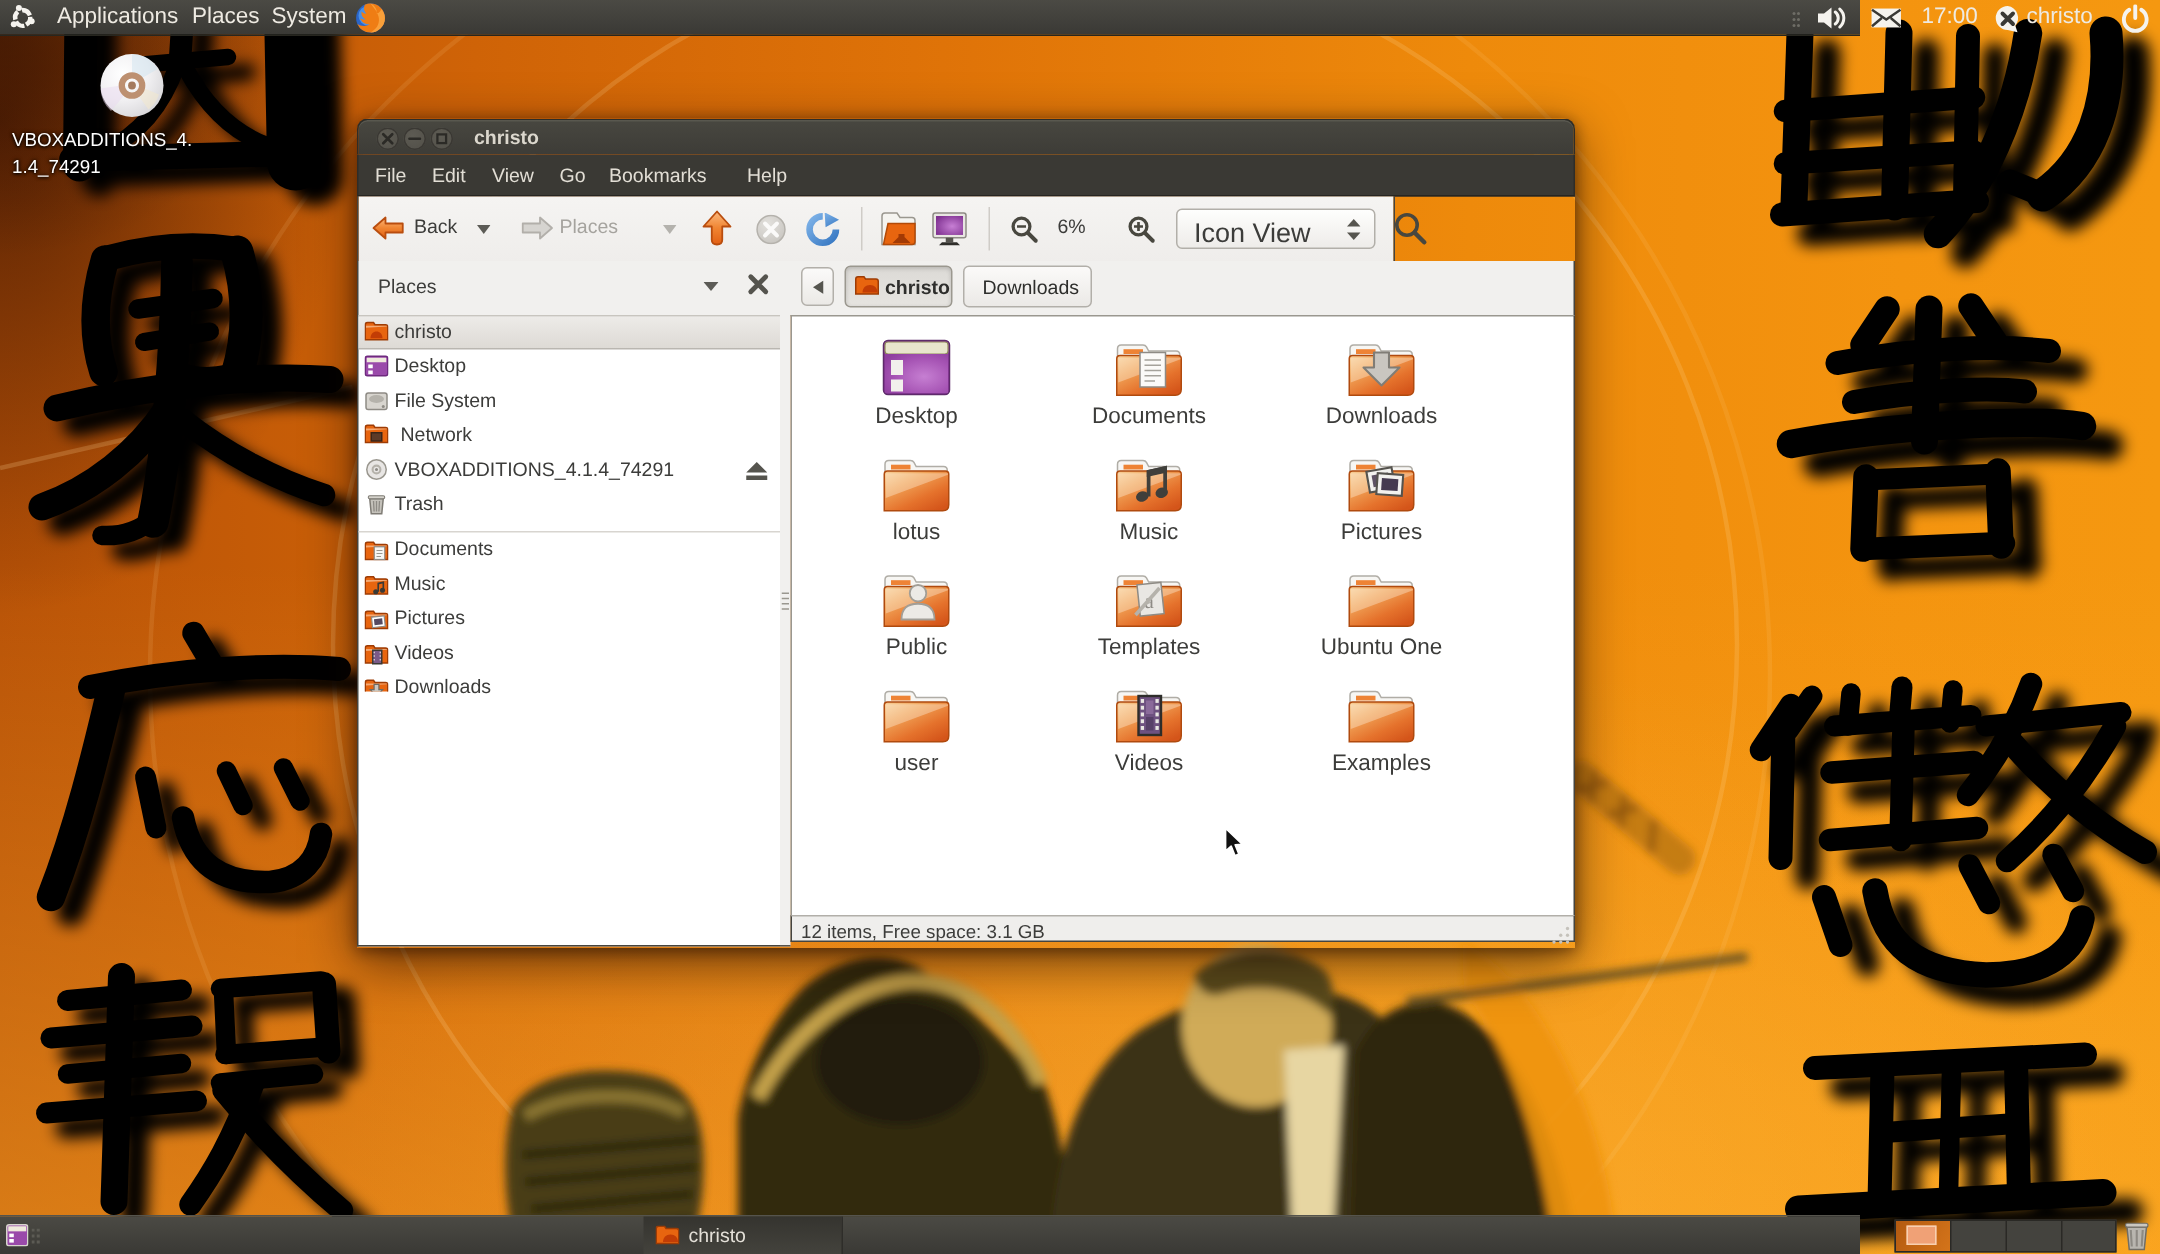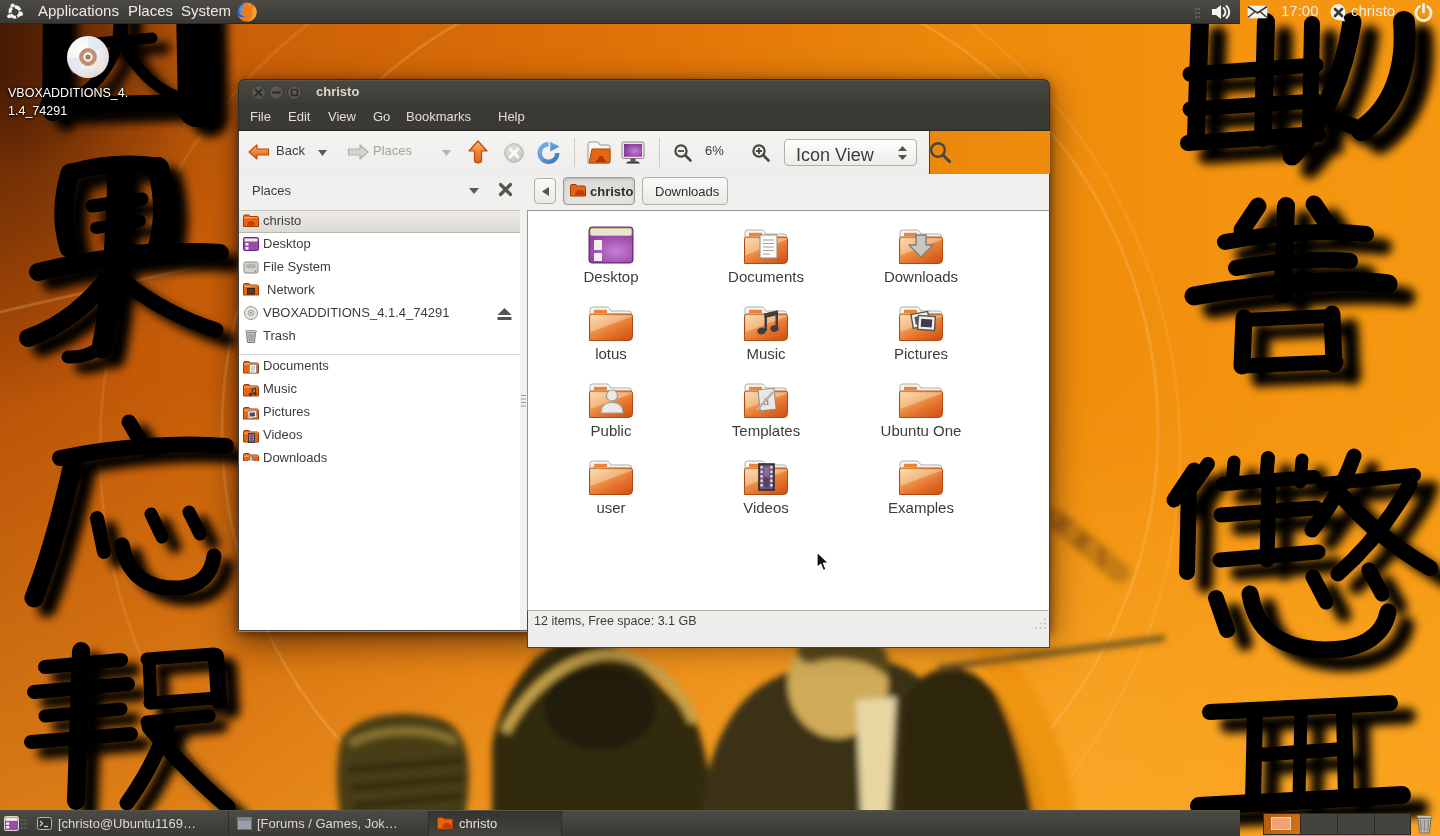--- a/index.html
+++ b/index.html
@@ -260,35 +260,20 @@
  <svg class="abs" style="left:21px;top:8px" width="6" height="11">
       <g fill="#5c5b54">
         <rect x="0" y="0" width="2" height="2"></rect>
         <rect x="0" y="4" width="2" height="2"></rect>
         <rect x="0" y="8" width="2" height="2"></rect>
         <rect x="3.5" y="0" width="2" height="2"></rect>
         <rect x="3.5" y="4" width="2" height="2"></rect>
         <rect x="3.5" y="8" width="2" height="2"></rect>
       </g>
     </svg>
- <div class="abs" style="left:30px;top:0;width:199px;height:26px;border-right:1px solid #2e2d29">
-  <svg class="abs" style="left:7px;top:6px" width="15" height="13" viewBox="0 0 15 13">
-        <rect x="0.5" y="0.5" width="14" height="12" rx="2" fill="#35342f" stroke="#b8b5ae"></rect>
-        <path d="M3,4 L5.5,6.5 L3,9" stroke="#cfccc5" stroke-width="1.3" fill="none"></path>
-        <path d="M7,9.5 L11,9.5" stroke="#cfccc5" stroke-width="1.3"></path>
-      </svg>
-  <span class="abs" style="left:28px;top:5px;font-size:13px;color:#dcd8d0">[christo@Ubuntu1169…</span>
- </div>
- <div class="abs" style="left:229px;top:0;width:200px;height:26px;border-right:1px solid #2e2d29">
-  <svg class="abs" style="left:8px;top:6px" width="15" height="13" viewBox="0 0 15 13">
-        <rect x="0.5" y="0.5" width="14" height="12" fill="#9aa0a8" stroke="#6a7078"></rect>
-        <rect x="0.5" y="0.5" width="14" height="3.4" fill="#7e858e"></rect>
-      </svg>
-  <span class="abs" style="left:28px;top:5px;font-size:13px;color:#dcd8d0">[Forums / Games, Jok…</span>
- </div>
  <div class="abs" style="left:429px;top:0;width:133px;height:26px;border-right:1px solid #2e2d29;background:linear-gradient(#35342f,#44433d)">
   <svg class="abs" style="left:8px;top:6px" width="16" height="13" viewBox="0 0 16 13">
    <path d="M0.5,12 V2 q0,-1.5 1.5,-1.5 H6 l1,1.5 H14 q1.5,0 1.5,1.5 V12 Z" fill="#e8650f" stroke="#9e3c05"></path>
    <path d="M5,11 C5,8 7,6 10,6 C13,6 15,8 15,11 Z" fill="#c23d05"></path>
   </svg>
   <span class="abs" style="left:30px;top:5px;font-size:13px;color:#e4e0d8">christo</span>
  </div>
 
  <div class="abs" style="left:1263px;top:2px;width:148px;height:22px;border:1px solid #2a2925;background:#44433e">
   <div class="abs" style="left:0;top:0;width:36px;height:20px;background:linear-gradient(120deg,#b35a10,#d4741a)">
@@ -539,21 +524,21 @@
  </svg>
 
  <div class="abs" style="left:282px;top:131px;width:7px;height:421px;background:#f1f0ee;border-bottom:1px solid #55534e"></div>
  <svg class="abs" style="left:283px;top:315px" width="5" height="16">
       <g stroke="#9a978f">
         <path d="M0,1.5 h5 M0,5 h5 M0,8.5 h5 M0,12 h5"></path>
       </g>
     </svg>
 
  <div class="abs" style="left:289px;top:131px;width:523px;height:400px;background:#fff;border-left:1px solid #9a978f;border-top:1px solid #9a978f;border-right:1px solid #45443f"></div>
- <div class="abs" style="left:289px;top:531px;width:523px;height:38px;background:#efeeec;border:1px solid #b2afa9;border-left:1px solid #45443f;border-right:1px solid #45443f;border-bottom:1px solid #454440">
+ <div class="abs" style="left:289px;top:531px;width:523px;height:18px;background:#efeeec;border:1px solid #b2afa9;border-left:1px solid #45443f;border-right:1px solid #45443f;border-bottom:1px solid #454440">
   <span class="abs" style="left:6px;top:3px;font-size:12.5px;color:#3c3c3a">12 items, Free space: 3.1 GB</span>
   <svg class="abs" style="left:505px;top:6px" width="14" height="13">
         <g fill="#c5c2bb">
           <circle cx="12" cy="2" r="1.1"></circle>
           <circle cx="7.5" cy="6.5" r="1.1"></circle>
           <circle cx="12" cy="6.5" r="1.1"></circle>
           <circle cx="3" cy="11" r="1.1"></circle>
           <circle cx="7.5" cy="11" r="1.1"></circle>
           <circle cx="12" cy="11" r="1.1"></circle>
         </g>

